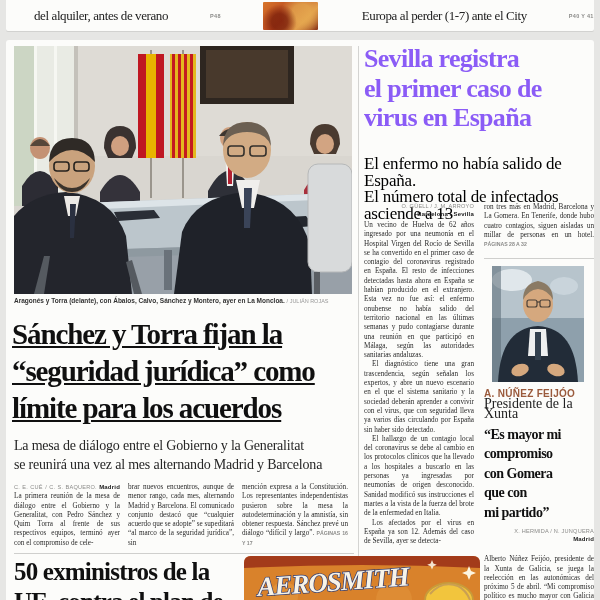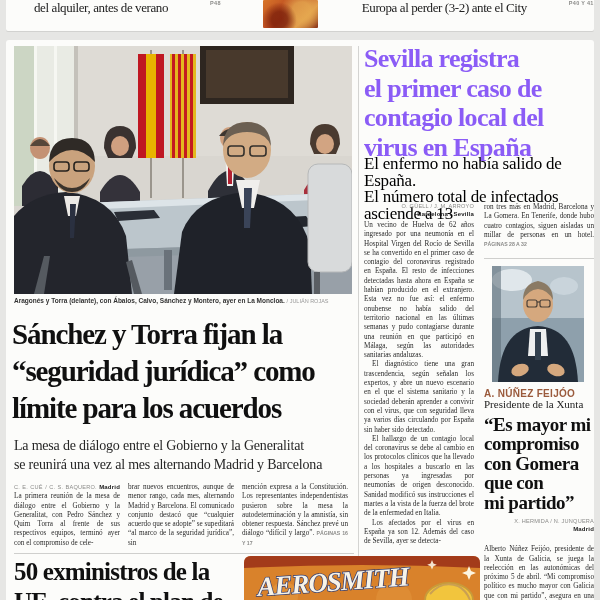--- a/index.html
+++ b/index.html
@@ -1,20 +1,20 @@
 <!DOCTYPE html>
 <html><head>
 <meta charset="utf-8">
 <style>
   html,body{margin:0;padding:0;background:#b9b9b7;}
   .canvas{position:relative;width:600px;height:600px;overflow:hidden;
     background:#e6e6e4;font-family:"Liberation Serif",serif;color:#1a1a1a;}
   
   .topstrip{position:absolute;left:6px;top:0;width:588px;height:31px;background:#fcfcfa;
-    border-radius:0 0 2px 2px;display:flex;box-shadow:0 1px 0 #d2d2d0;gap:36px;}
+    border-radius:0 0 2px 2px;display:flex;align-items:center;box-shadow:0 1px 0 #d2d2d0;gap:36px;}
   .strip-headline{font-size:13px;letter-spacing:-0.4px;color:#222;white-space:nowrap;}
   .pageref{font-family:"Liberation Sans",sans-serif;font-size:5.5px;font-weight:bold;color:#8b8b89;
     letter-spacing:.3px;white-space:nowrap;}
   .minithumb{height:28px;border-radius:1px;flex:0 0 auto;}
   .thumb-orange{width:55px;margin:0 8px 0 6px;
     background:
       radial-gradient(circle at 30% 70%, rgba(120,30,10,.75) 0 18%, transparent 40%),
       radial-gradient(circle at 70% 40%, rgba(230,170,80,.8) 0 22%, transparent 50%),
       linear-gradient(135deg,#d8762a,#b8451f 45%,#e09a4a 72%,#8a3418);}
   .thumb-dark{width:42px;margin-left:auto;
@@ -25,21 +25,21 @@
   .mainpage{position:absolute;left:6px;top:40px;width:588px;height:560px;background:#fcfcfa;
     border-radius:3px 3px 0 0;}
   .vrule{position:absolute;left:352px;top:6px;width:1px;height:546px;background:#d4d4d2;}
   .hrule{background:#cfcfcd;height:1px;}
   
   .lead-photo{position:absolute;left:8px;top:6px;width:338px;height:248px;background:#cfccc6;overflow:hidden;}
   .lead-caption{position:absolute;left:8px;top:257px;width:340px;white-space:nowrap;
     font-family:"Liberation Sans",sans-serif;font-size:6.5px;font-weight:bold;color:#333;}
   .lead-credit{font-weight:normal;color:#999;font-size:5.5px;}
   .lead-headline{position:absolute;left:6px;top:276px;width:346px;
-    font-size:29px;line-height:37px;font-weight:bold;letter-spacing:-1.1px;color:#101010;}
+    font-size:29px;line-height:37px;font-weight:bold;letter-spacing:-1.1px;color:#101010;text-decoration:underline;}
   .lead-subhead{position:absolute;left:8px;top:396px;width:344px;
     font-size:14px;line-height:19px;letter-spacing:-0.2px;color:#262626;}
   .bodycol{position:absolute;top:443px;width:106px;height:64px;overflow:hidden;
     font-size:7.2px;line-height:9.3px;text-align:justify;color:#2a2a2a;}
   .col-a{left:8px;} .col-b{left:122px;} .col-c{left:236px;}
   .byline{font-family:"Liberation Sans",sans-serif;font-size:5.6px;color:#8b8b89;letter-spacing:.2px;}
   .byline b{color:#1a1a1a;font-size:6px;}
   .inlineref{font-family:"Liberation Sans",sans-serif;font-size:5.2px;font-weight:bold;color:#8b8b89;}
   .lead-hrule{position:absolute;left:8px;top:513px;width:340px;}
   .bottom-headline{position:absolute;left:8px;top:517px;width:228px;
@@ -53,35 +53,35 @@
     font-size:17px;line-height:16.5px;letter-spacing:-0.2px;color:#000000;}
   .vcol{position:absolute;top:163px;width:110px;font-size:7.2px;line-height:9.3px;
     text-align:justify;color:#2a2a2a;}
   .vcol1{left:0;height:390px;overflow:hidden;}
   .vcol2{left:120px;height:397px;overflow:hidden;}
   .byline-right{text-align:right;line-height:7.5px;margin-bottom:3px;}
   .para + .para{text-indent:8px;}
   .feijoo-photo{width:92px;height:116px;margin:7px 0 0 8px;overflow:hidden;background:#9aa8b2;}
   .kicker{font-family:Liberation Sans, sans-serif;font-size:10px;font-weight:bold;
     letter-spacing:.3px;color:#9a5a3c;margin-top:7px;text-align:left;}
-  .kicker-role{font-size:11px;color:#222;text-align:left;line-height:10px;}
-  .quote-headline{font-size:19px;line-height:19.5px;font-weight:bold;letter-spacing:-0.5px;
+  .kicker-role{font-size:14px;color:#222;text-align:left;line-height:10px;}
+  .quote-headline{font-size:14px;line-height:19.5px;font-weight:bold;letter-spacing:-0.5px;
     color:#101010;text-align:left;margin-top:6px;text-indent:0;}
   .feijoo-body{margin-top:12px;}
 </style>
 </head>
 <body>
 
 <div class="canvas">
 
   <div class="topstrip">
     <span class="strip-headline" style="margin-left:28px">del alquiler, antes de verano</span>
     <span class="pageref" style="margin-left:6px">P48</span>
     <span class="minithumb thumb-orange"></span>
-    <span class="strip-headline">Europa al perder (3-2) ante el City</span>
+    <span class="strip-headline">Europa al perder (1-7) ante el City</span>
     <span class="pageref" style="margin-left:6px">P40 Y 41</span>
     <span class="minithumb thumb-dark"></span>
   </div>
 
   <div class="mainpage">
     <div class="vrule"></div>
 
     <div class="lead-photo">
       <svg width="338" height="248" viewBox="0 0 338 248" preserveAspectRatio="none">
         <rect x="0" y="0" width="338" height="248" fill="#d9d6d0"></rect>
@@ -215,21 +215,20 @@
         <path d="M225,10 l2,5 5,2 -5,2 -2,5 -2,-5 -5,-2 5,-2 Z" fill="#fdf6e2"></path>
         <path d="M188,4 l1.4,3.4 3.4,1.4 -3.4,1.4 -1.4,3.4 -1.4,-3.4 -3.4,-1.4 3.4,-1.4 Z" fill="#fdf6e2" opacity="0.9"></path>
         <text x="14" y="40" transform="rotate(-4 14 40)" font-family="Liberation Serif, serif" font-style="italic" font-weight="bold" font-size="27" fill="#f7f3e8" stroke="#2c3a72" stroke-width="1.4" paint-order="stroke" letter-spacing="-1">AEROSMITH</text>
       </svg>
     </div>
 
     <div class="rightcol">
       <div class="virus-headline">
         <div>Sevilla registra</div>
         <div>el primer caso de</div>
-        <div>contagio local del</div>
         <div>virus en España</div>
       </div>
       <div class="virus-subhead">
         <div>El enfermo no había salido de España.</div>
         <div>El número total de infectados asciende a 13</div>
       </div>
 
       <div class="vcol vcol1">
         <div class="byline-right">
           <span class="byline">O. GÜELL / J. M. ARROYO</span><br>

